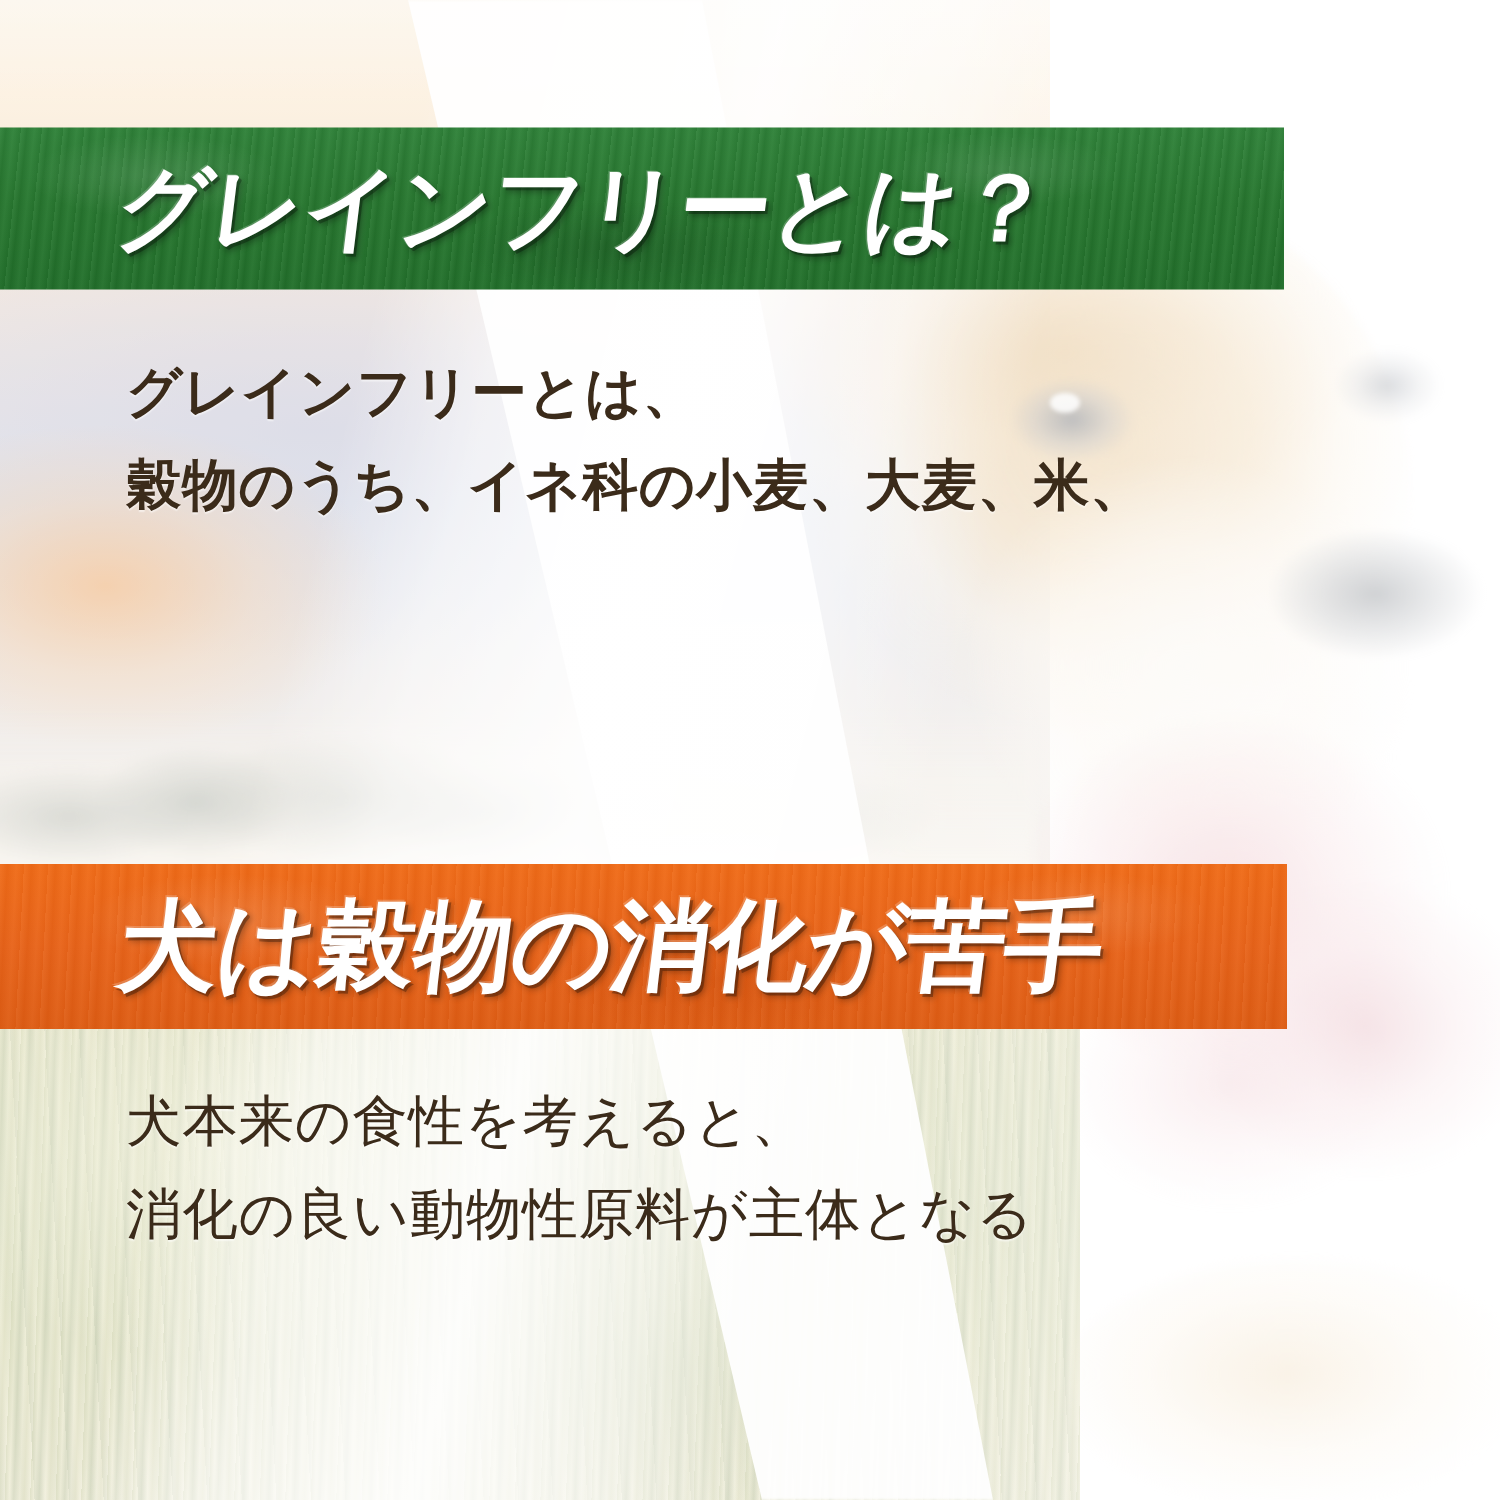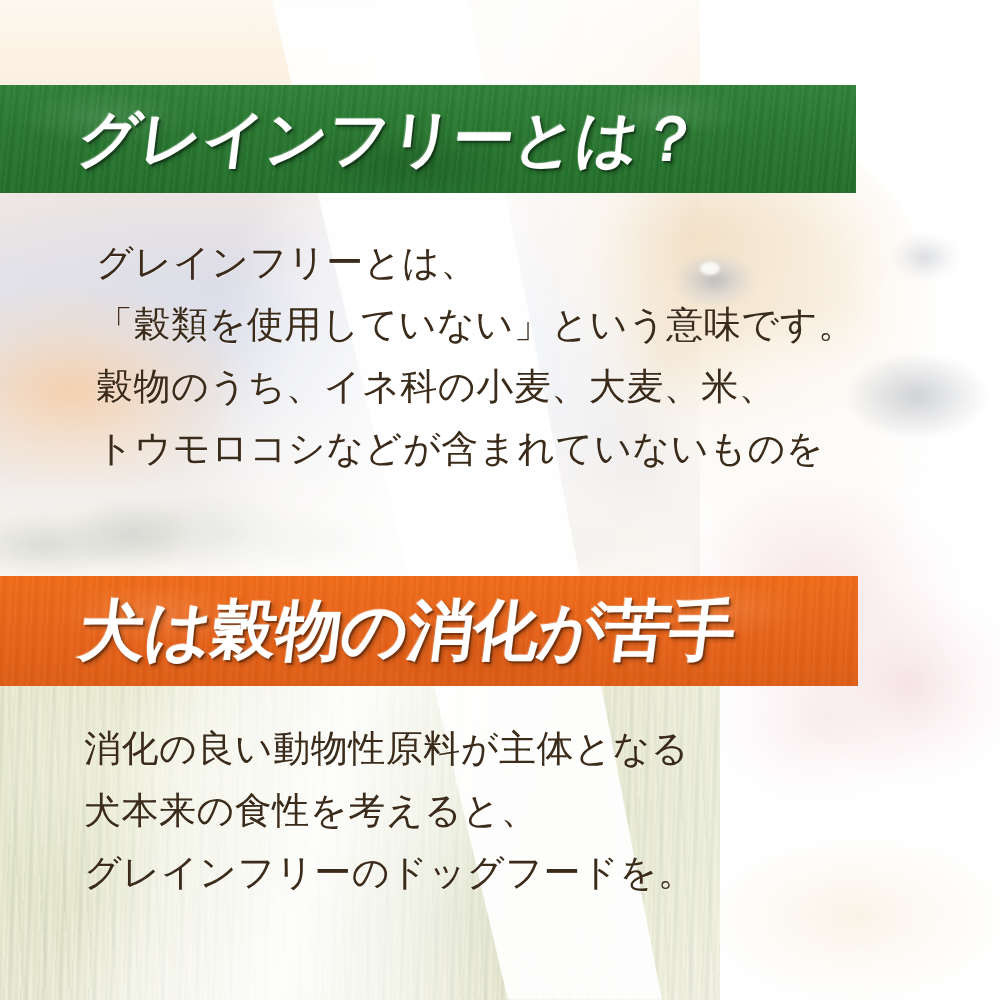--- a/index.html
+++ b/index.html
@@ -310,21 +310,21 @@
     white-space: nowrap;
   }
   .para-line {
     font-size: 37px;
     line-height: 62px;
     letter-spacing: 0.5px;
     color: #3b2b1a;
     text-shadow: 0 1px 1px rgba(255,255,255,0.55);
   }
 
-  .para-intro { left: 96px; top: 232px; }
+  .para-intro { left: 84px; top: 232px; font-weight: bold; }
   .para-digest { left: 84px; top: 718px; }
 </style>
 </head>
 <body>
 
 <div class="canvas">
 
   <div class="bg-layer bg-sunset"></div>
   <div class="bg-layer bg-treeline"></div>
   <div class="bg-layer bg-field"></div>
@@ -348,28 +348,25 @@
   <div class="bg-layer bg-veil"></div>
   <div class="bg-layer bg-veil-right"></div>
   <div class="bg-layer bg-veil-top"></div>
 
   <div class="banner banner-green">
     <span class="banner-title">グレインフリーとは？</span>
   </div>
 
   <div class="para para-intro">
     <div class="para-line">グレインフリーとは、</div>
-    <div class="para-line">「穀類を使用していない」という意味です。</div>
     <div class="para-line">穀物のうち、イネ科の小麦、大麦、米、</div>
-    <div class="para-line">トウモロコシなどが含まれていないものを</div>
   </div>
 
   <div class="banner banner-orange">
     <span class="banner-title">犬は穀物の消化が苦手</span>
   </div>
 
   <div class="para para-digest">
+    <div class="para-line">犬本来の食性を考えると、</div>
     <div class="para-line">消化の良い動物性原料が主体となる</div>
-    <div class="para-line">犬本来の食性を考えると、</div>
-    <div class="para-line">グレインフリーのドッグフードを。</div>
   </div>
 
 </div>
 
 </body></html>

